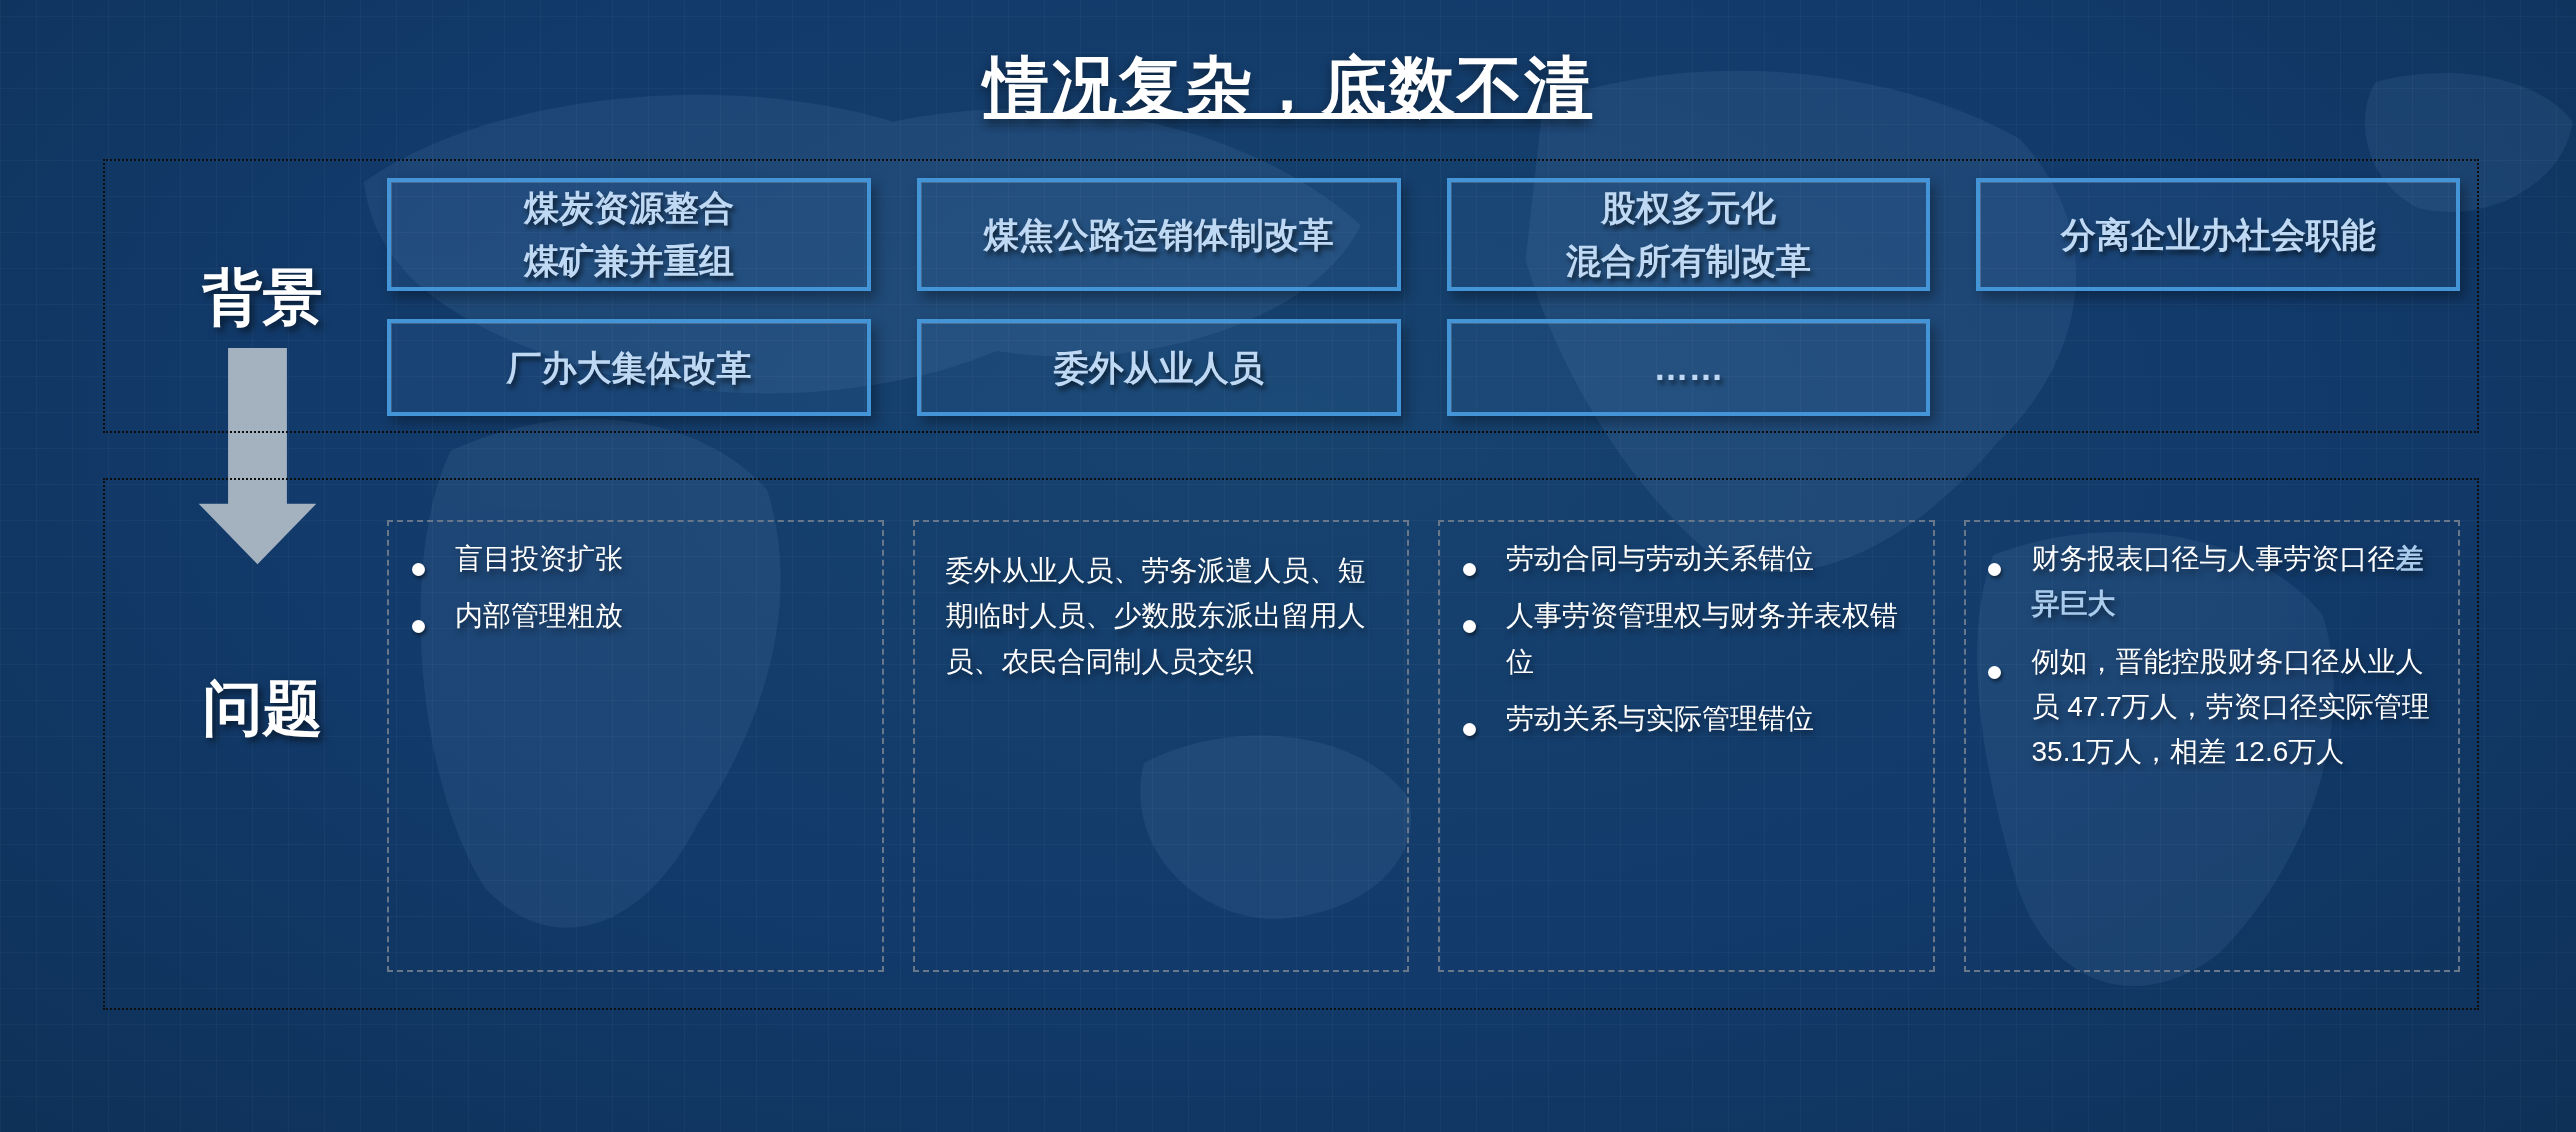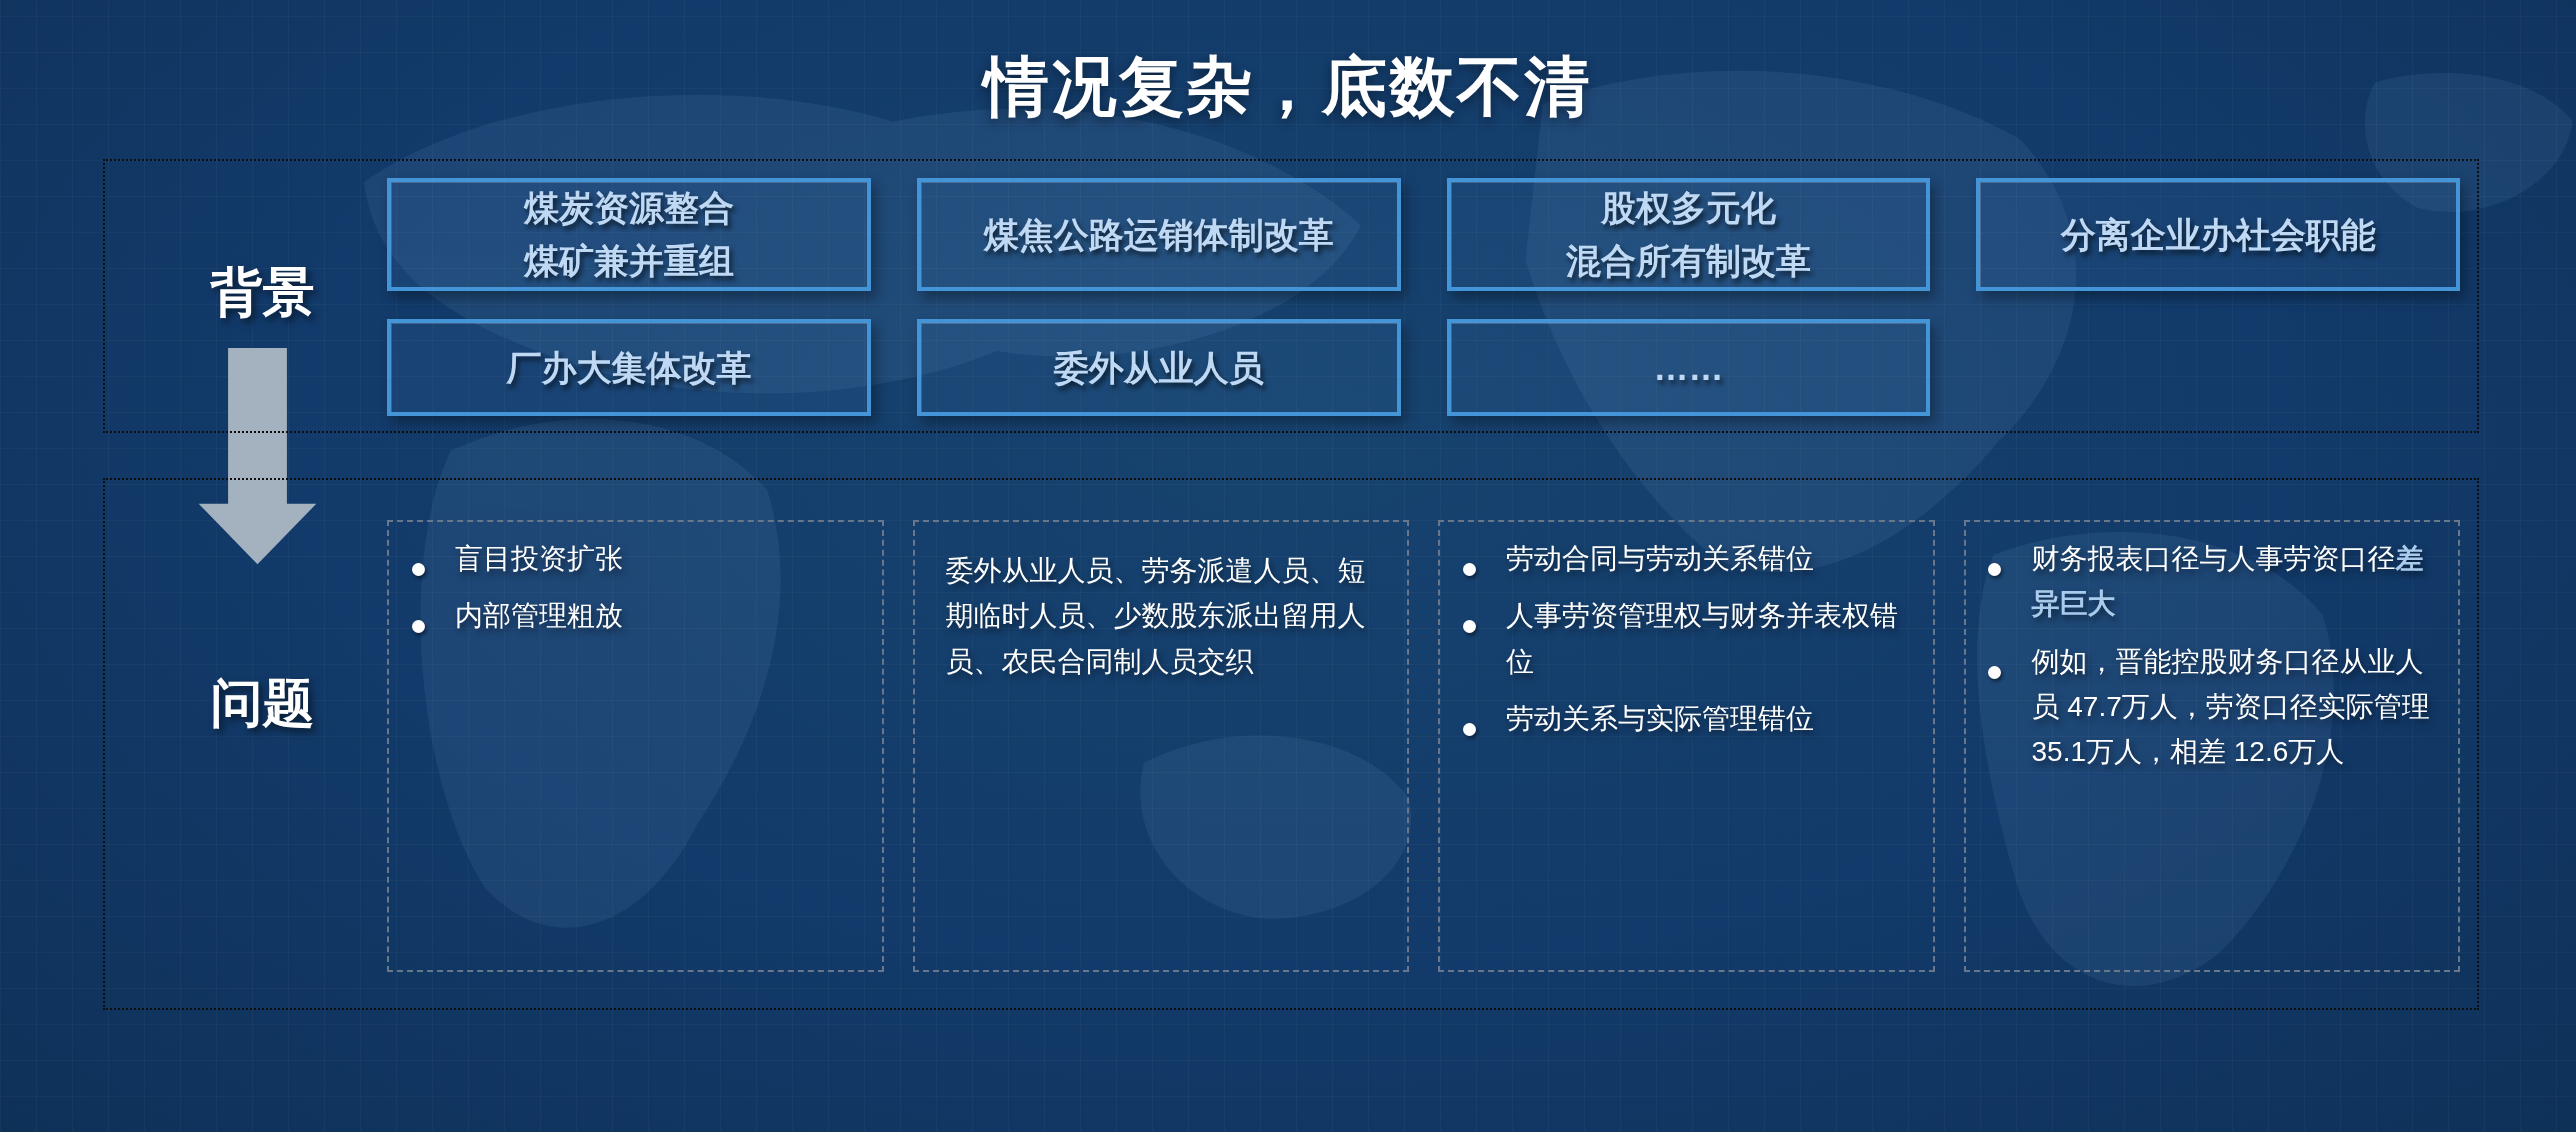--- a/index.html
+++ b/index.html
@@ -17,31 +17,32 @@
       repeating-linear-gradient(0deg, rgba(255,255,255,0.030) 0 0.9px, transparent 0.9px 36px),
       repeating-linear-gradient(90deg, rgba(255,255,255,0.030) 0 0.9px, transparent 0.9px 36px);
     pointer-events:none;
   }
   .map{position:absolute;left:0;top:0;pointer-events:none;}
   .title{
     position:absolute;left:0;right:0;top:43px;margin:0;
     text-align:center;
     font-size:65px;font-weight:bold;color:#ffffff;letter-spacing:2.6px;
     text-shadow:0 4.3px 10.4px rgba(0,0,0,0.45);
+    text-decoration:underline;
   }
   .outer{
     position:absolute;left:103px;width:2376px;
     border:2.6px dotted #0e0e0e;
     box-sizing:border-box;
   }
   .bg-outer{top:159px;height:274px;}
   .prob-outer{top:478px;height:532px;}
   .side-label{
     position:absolute;left:97px;width:121px;text-align:center;
-    font-size:52px;font-weight:bold;color:#ffffff;
+    font-size:60px;font-weight:bold;color:#ffffff;
     text-shadow:3.5px 4.3px 7px rgba(0,0,0,0.55);
   }
   .bg-outer .side-label{top:97px;}
   .prob-outer .side-label{top:189px;}
   .arrow-svg{position:absolute;left:195px;top:348px;}
   .bg-grid{
     position:absolute;left:282px;top:17.3px;width:2073px;
     display:grid;grid-template-columns:repeat(4,1fr);
     grid-template-rows:113px 97px;gap:28px 46px;
   }

